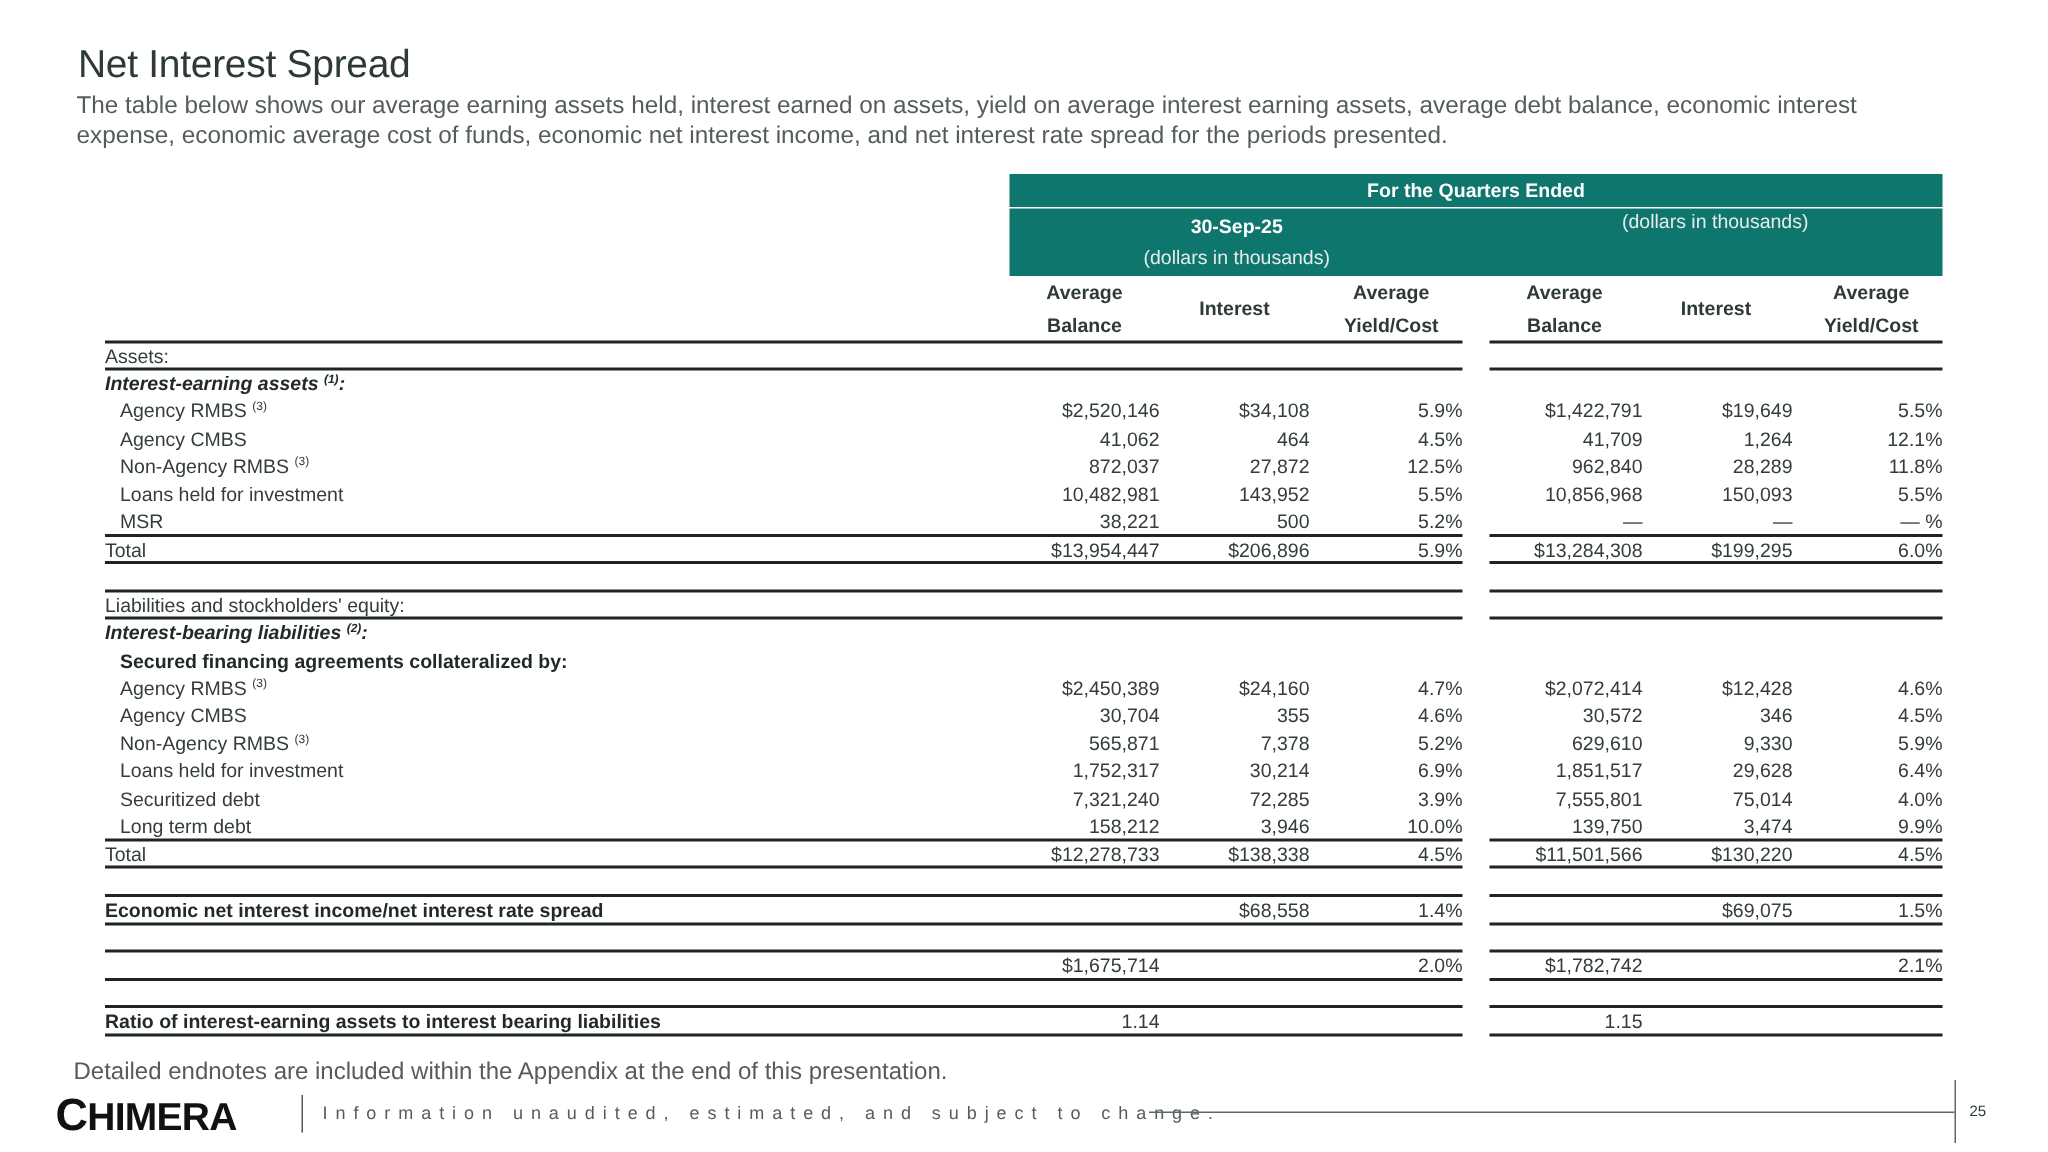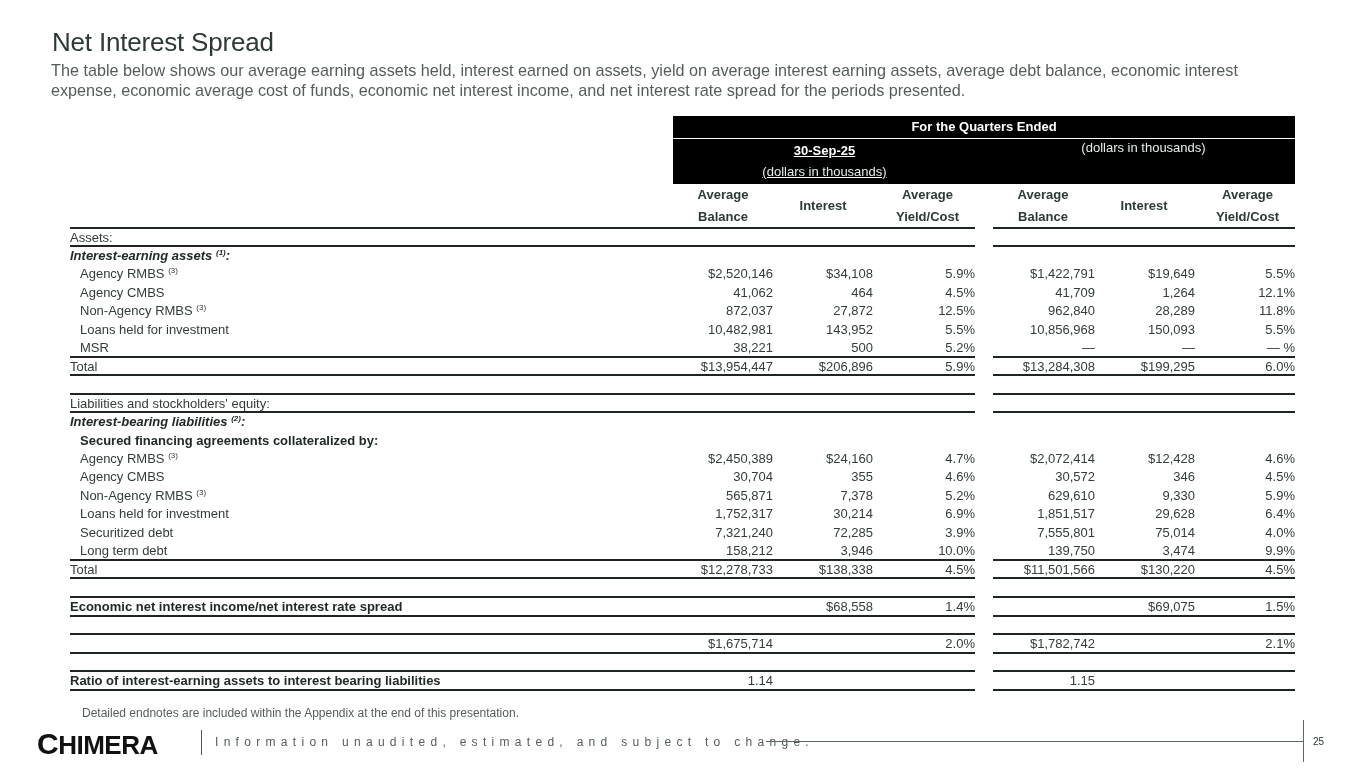--- a/index.html
+++ b/index.html
@@ -3,25 +3,25 @@
   <meta charset="utf-8">
   <style>
     * { box-sizing: border-box; margin: 0; padding: 0; }
     html, body { width: 1365px; height: 768px; background: #ffffff; overflow: hidden; }
     body { position: relative; font-family: "Liberation Sans", sans-serif; color: #333d3b; }
 
     .page-title { position: absolute; left: 52px; top: 27px; font-size: 26px; font-weight: normal; color: #2e3a38; letter-spacing: -0.2px; }
     .page-subtitle { position: absolute; left: 51px; top: 60px; width: 1250px; font-size: 16.2px; line-height: 20px; color: #555d5c; }
 
     
-    .band { position: absolute; background: #000000; color: #ffffff; text-align: center; }
+    .band { position: absolute; background: #0f766e; color: #ffffff; text-align: center; }
     .band-top { left: 673px; top: 116px; width: 622px; height: 22px; font-size: 13px; font-weight: bold; line-height: 22px; }
     .band-sub { top: 139px; height: 45px; width: 622px; left: 673px; }
     .period { position: absolute; top: 0; width: 303px; height: 45px; text-align: center; }
-    .period-sep { left: 0; text-decoration: underline; }
+    .period-sep { left: 0; }
     .period-jun { left: 319px; }
     .period .date { display: block; font-size: 13px; font-weight: bold; line-height: 24px; padding-top: 0; }
     .period .units { display: block; font-size: 13px; line-height: 18px; color: #e6eceb; }
 
     
     .colhead { position: absolute; top: 184px; height: 44px; font-size: 13px; font-weight: bold; color: #2e3a38; line-height: 22px; }
     .colhead.two { text-align: center; }
     .colhead.one { line-height: 44px; text-align: center; }
 
     
@@ -37,21 +37,21 @@
     .c2 { left: 703px; width: 100px; }
     .c3 { left: 803px; width: 102px; }
     .c4 { left: 923px; width: 102px; }
     .c5 { left: 1025px; width: 100px; }
     .c6 { left: 1125px; width: 100px; }
 
     .rule { position: absolute; height: 2px; background: #1f2524; }
     .rule.full { left: 70px; width: 905px; }
     .rule.j { left: 993px; width: 302px; }
 
-    .endnote { position: absolute; left: 49px; top: 706px; font-size: 12px; color: #555d5c; margin-left: 33px; }
+    .endnote { position: absolute; left: 49px; top: 706px; font-size: 16px; color: #555d5c; }
     .logo { position: absolute; left: 37px; top: 727px; font-size: 26px; font-weight: bold; color: #111; letter-spacing: -0.5px; font-family: "Liberation Sans", sans-serif; }
     .logo .big { font-size: 30px; }
     .logo-divider { position: absolute; left: 201px; top: 730px; width: 1px; height: 25px; background: #555; }
     .disclaimer { position: absolute; left: 215px; top: 735px; font-size: 12px; letter-spacing: 5.3px; color: #555d5c; white-space: nowrap; }
     .footer-line { position: absolute; left: 766px; top: 741px; width: 537px; height: 1px; background: #5b6a68; }
     .footer-tick { position: absolute; left: 1303px; top: 720px; width: 1px; height: 42px; background: #5b6a68; }
     .page-num { position: absolute; left: 1313px; top: 736px; font-size: 10px; font-weight: normal; color: #2a3a3a; }
   </style>
 </head>
 <body>

